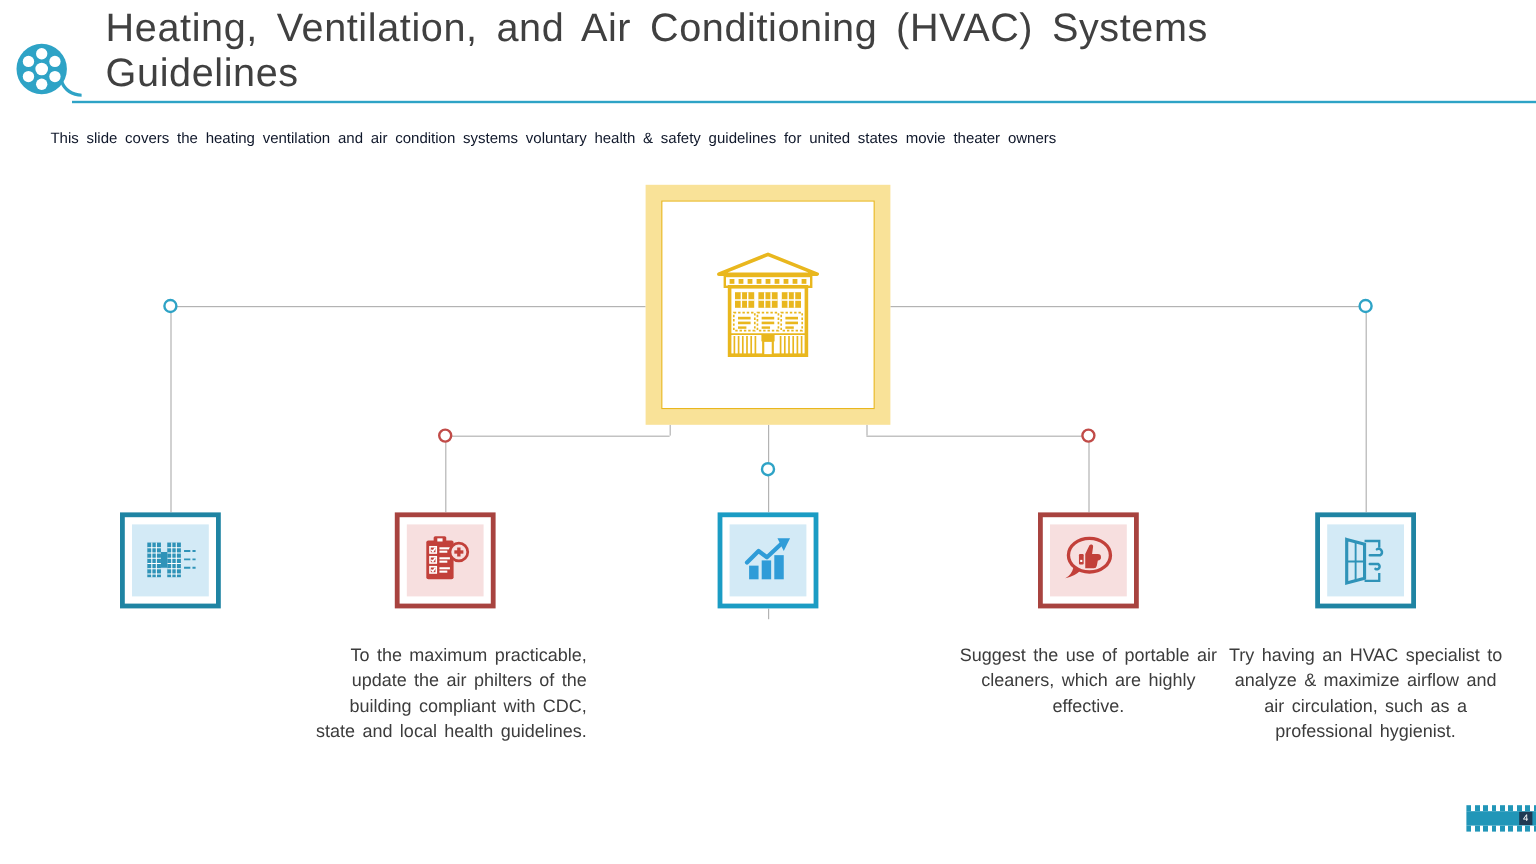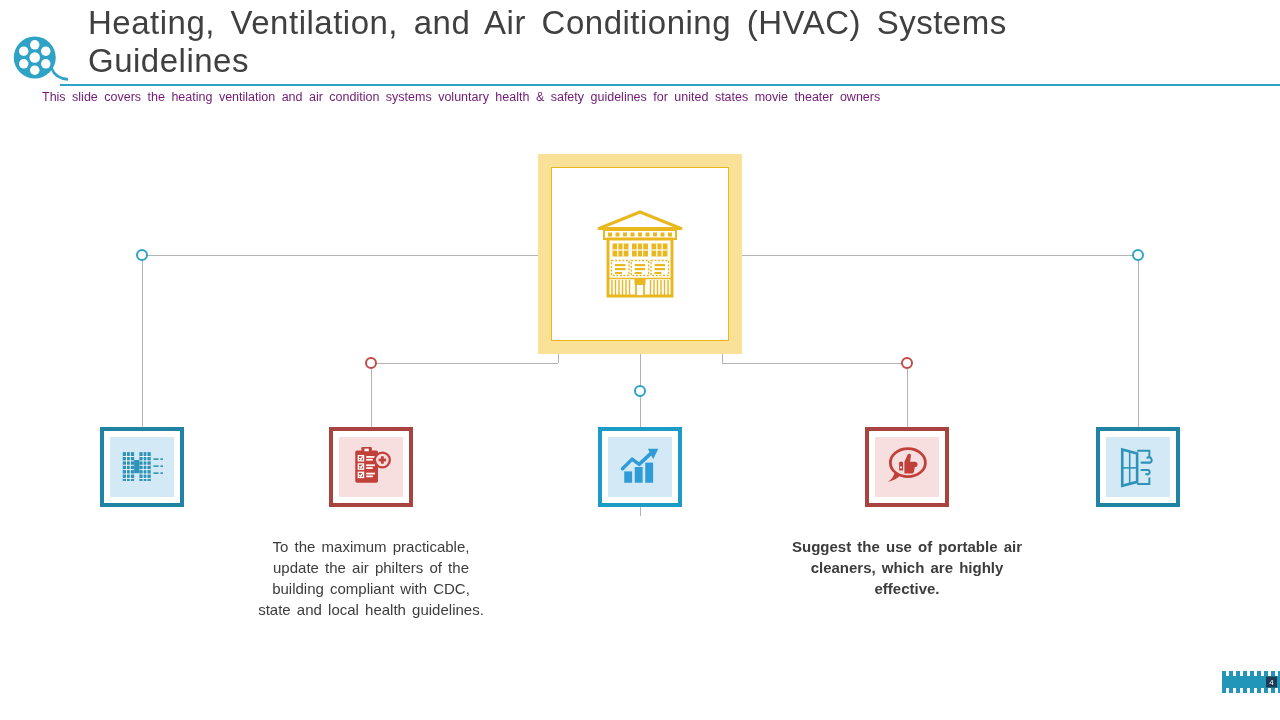--- a/index.html
+++ b/index.html
@@ -29,22 +29,22 @@
   .abs{position:absolute;}
   
   .logo{left:12px;top:32px;width:56px;height:58px;}
   .title{
     left:88px;top:4px;width:1090px;
     font-size:33px;line-height:38px;font-weight:400;color:var(--title-text);
     letter-spacing:0.5px;word-spacing:6px;
   }
   .divider{left:60px;top:84px;width:1220px;height:2px;background:var(--teal-accent);}
   .subtitle{
-    left:42px;top:90px;width:1000px;
-    font-size:12.5px;color:#701a75;word-spacing:3px;
+    left:42px;top:108px;width:1000px;
+    font-size:12.5px;color:#0f172a;word-spacing:3px;
   }
   
   .hline{height:1px;background:var(--line-gray);}
   .vline{width:1px;background:var(--line-gray);}
   .node{
     width:12px;height:12px;border-radius:50%;background:#fff;z-index:3;
   }
   .node.teal{border:2.5px solid var(--teal-accent);}
   .node.red{border:2.5px solid #C14B48;}
   
@@ -297,22 +297,23 @@
         <line x1="22.5" y1="14.3" x2="22.5" y2="51.3" class="s-ticon" stroke-width="1.8"></line>
         <line x1="14" y1="33" x2="31" y2="33" class="s-ticon" stroke-width="1.8"></line>
         <polyline points="31,13.5 45,13.5 45,20" fill="none" class="s-ticon" stroke-width="2.2"></polyline>
         <polyline points="45,44 45,51.5 31,51.5" fill="none" class="s-ticon" stroke-width="2.2"></polyline>
         <path d="M36,27 h10 a3.2,3.2 0 1 0 -3.2,-5.6" fill="none" class="s-ticon" stroke-width="2.4" stroke-linecap="round"></path>
         <path d="M36,35.5 h8 a2.6,2.6 0 1 1 -2.6,4.6" fill="none" class="s-ticon" stroke-width="2.4" stroke-linecap="round"></path>
       </svg>
     </div>
   </div>
 
-  <p class="abs desc" style="left:253px;">To the maximum practicable, update the air philters of the building compliant with CDC, state and local health guidelines.</p>
-  <p class="abs desc" style="left:789px;font-weight:bold;">Suggest the use of portable  air cleaners, which are highly effective.</p>
+  <p class="abs desc" style="left:253px;text-align:right;">To the maximum practicable, update the air philters of the building compliant with CDC, state and local health guidelines.</p>
+  <p class="abs desc" style="left:789px;">Suggest the use of portable  air cleaners, which are highly effective.</p>
+  <p class="abs desc" style="left:1020px;">Try having an HVAC specialist to analyze &amp; maximize airflow and air circulation, such as a professional hygienist.</p>
 
   <div class="abs film-strip">
     <div class="perf"></div>
     <div class="strip-mid">
       <span class="page-num">4</span>
     </div>
     <div class="perf"></div>
   </div>
 
 </div>

